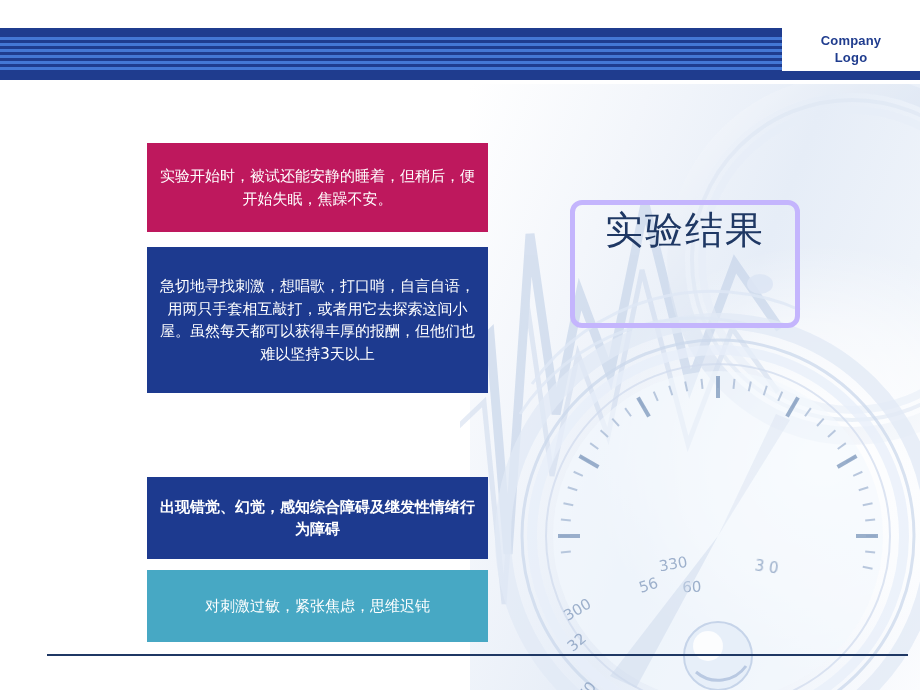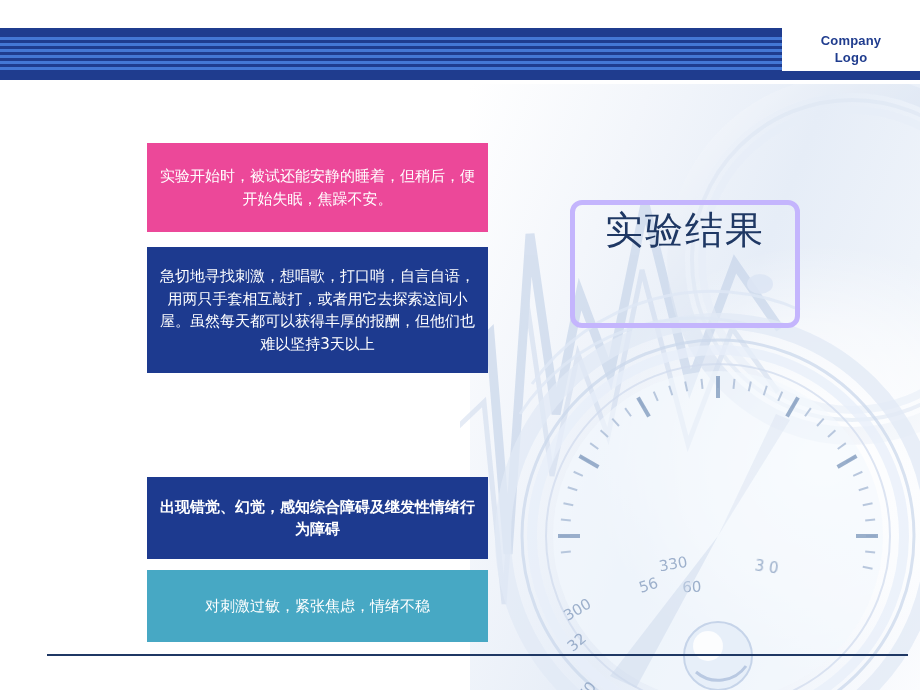--- a/index.html
+++ b/index.html
@@ -92,22 +92,22 @@
     color: #ffffff;
     display: flex;
     align-items: center;
     justify-content: center;
     text-align: center;
     font-family: "DejaVu Sans", "Liberation Sans", sans-serif;
     font-size: 15px;
     line-height: 1.5;
     padding: 4px 10px;
   }
-  .box-1 { top: 143px; height: 89px;  background: #ec4899; }
-  .box-2 { top: 247px; height: 126px; background: #1d3a8f; }
+  .box-1 { top: 143px; height: 89px;  background: #be185d; }
+  .box-2 { top: 247px; height: 146px; background: #1d3a8f; }
   .box-3 { top: 386px; height: 79px;  background: #33c6c6; }
   .box-4 { top: 477px; height: 82px;  background: #1d3a8f; font-weight: bold; }
   .box-5 { top: 570px; height: 72px;  background: #47a8c4; }
 
   
   .title-frame {
     position: absolute;
     left: 570px; top: 200px;
     width: 230px; height: 128px;
     box-sizing: border-box;
@@ -278,21 +278,21 @@
   <div class="box box-2">
     <span>急切地寻找刺激，想唱歌，打口哨，自言自语，用两只手套相互敲打，或者用它去探索这间小屋。虽然每天都可以获得丰厚的报酬，但他们也难以坚持3天以上</span>
   </div>
 
 
   <div class="box box-4">
     <span>出现错觉、幻觉，感知综合障碍及继发性情绪行为障碍</span>
   </div>
 
   <div class="box box-5">
-    <span>对刺激过敏，紧张焦虑，情绪不稳</span>
+    <span>对刺激过敏，紧张焦虑，思维迟钝</span>
   </div>
 
   <div class="title-frame">
     <span class="title-text">实验结果</span>
   </div>
 
   <div class="bottom-rule"></div>
 
 </div>
 

